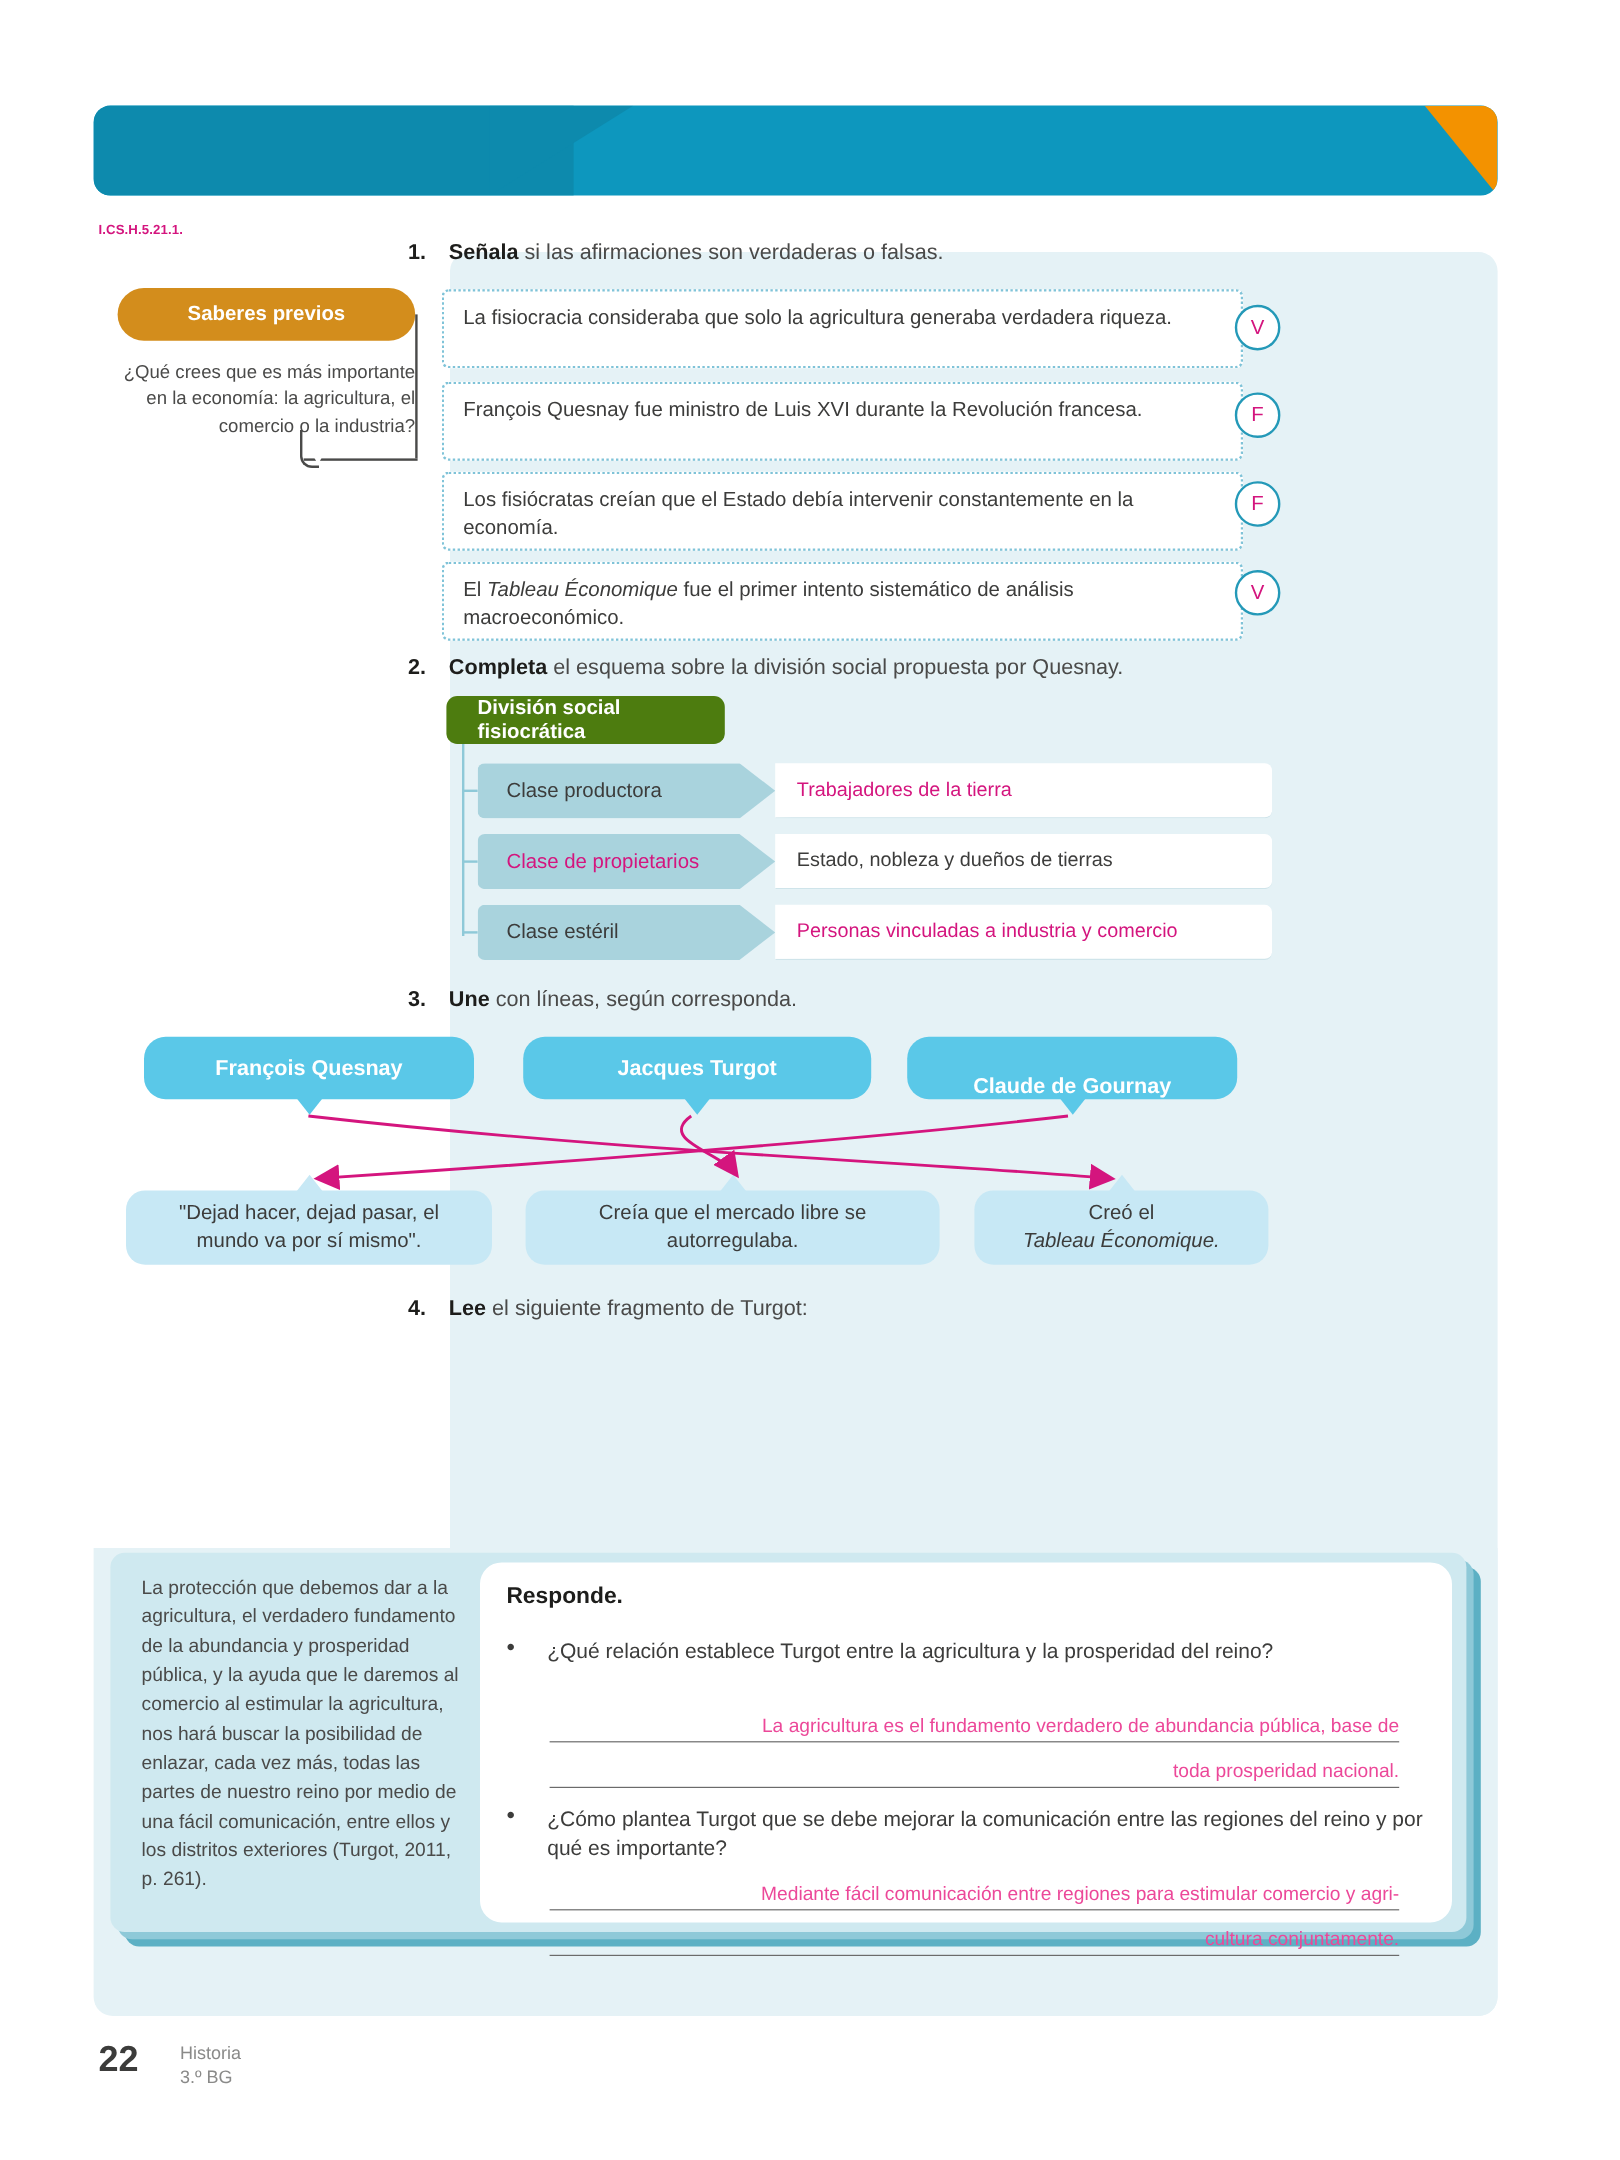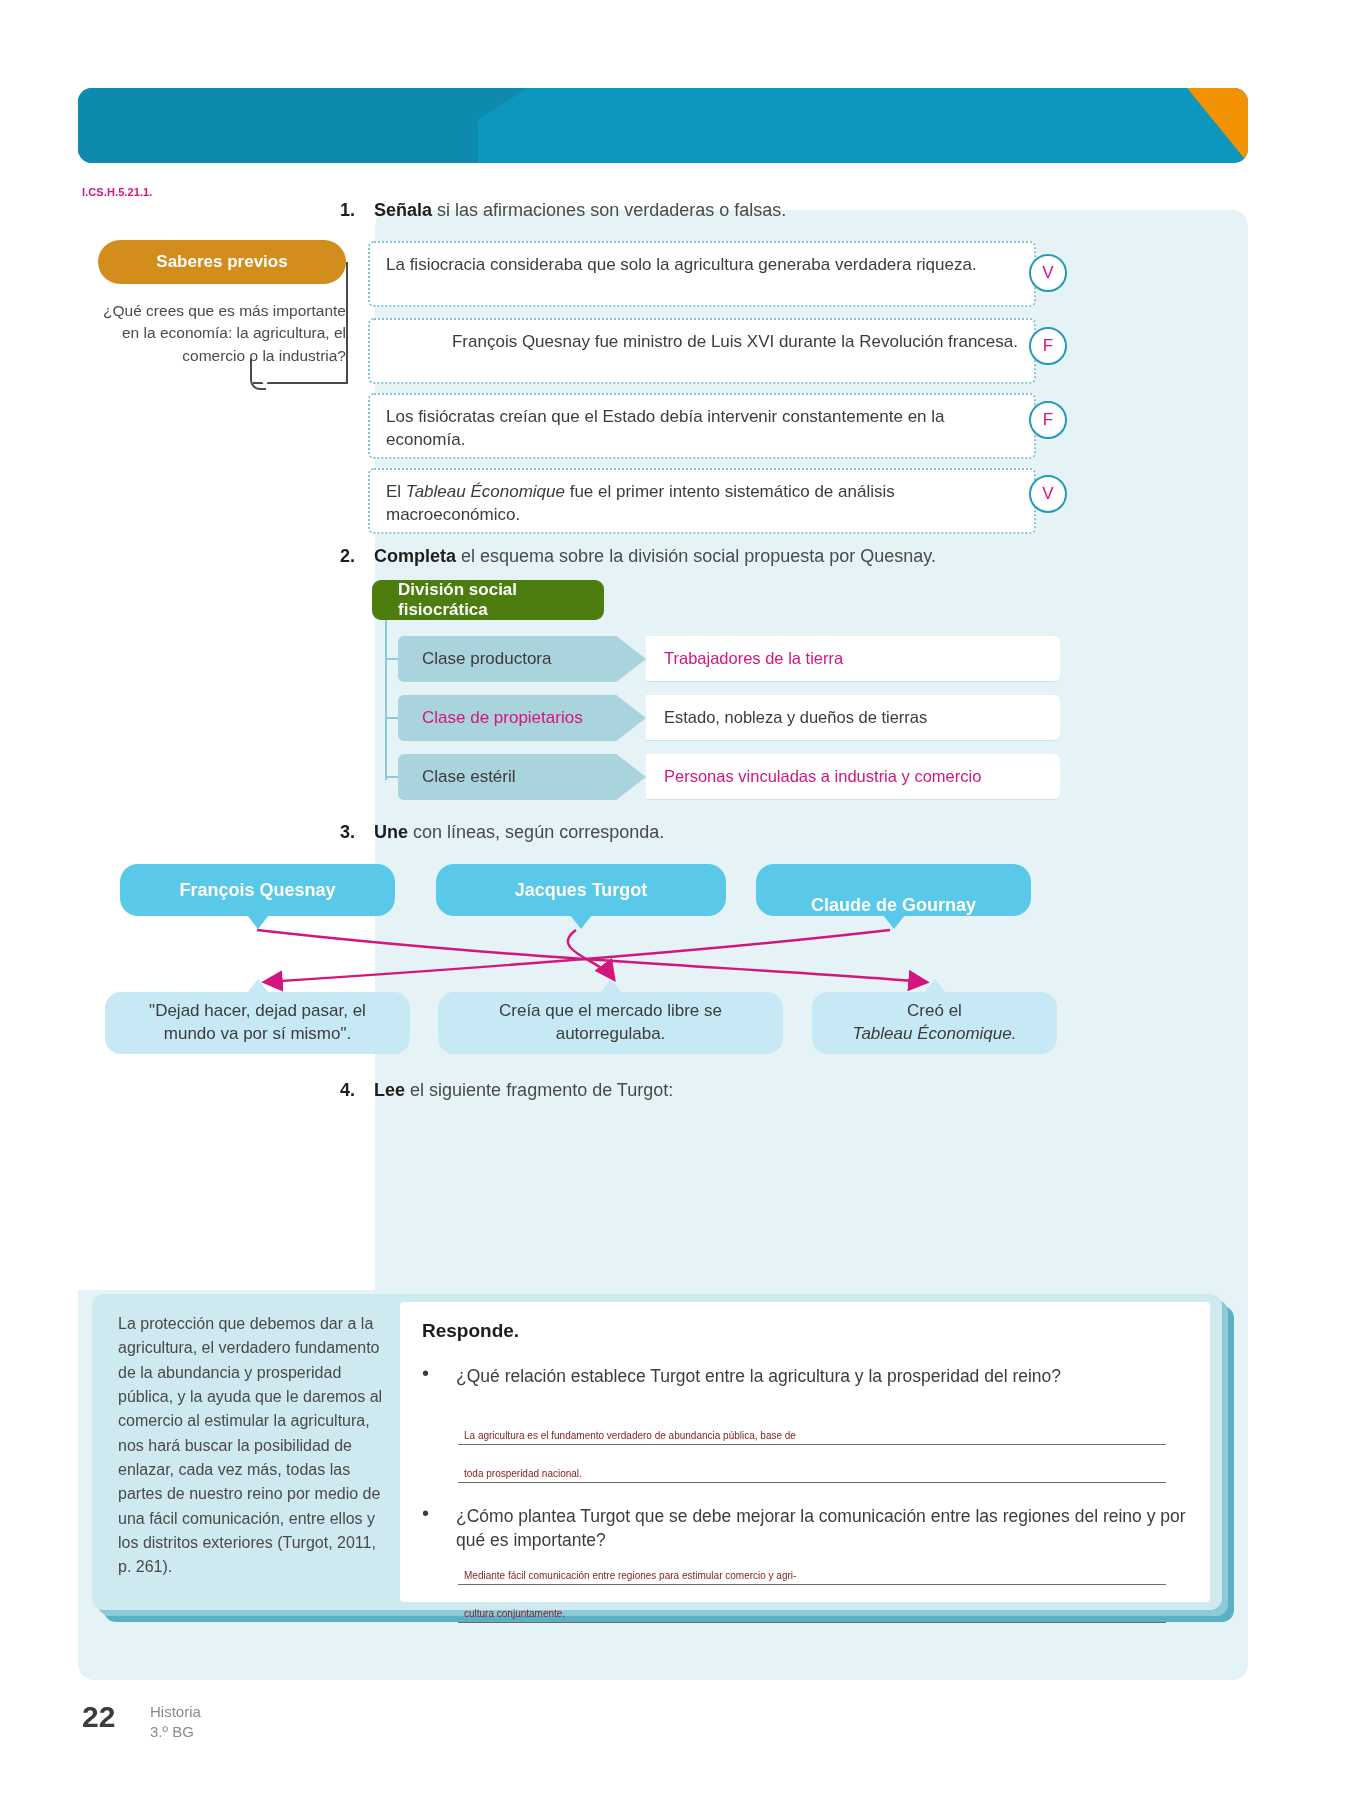--- a/index.html
+++ b/index.html
@@ -191,33 +191,34 @@
   .q4-box{
     position:absolute;left:110px;top:1288px;width:1138px;height:320px;
     background:#cfe9f0;border-radius:12px;
   }
   .fragment{
     position:absolute;left:136px;top:1308px;width:265px;
     font-size:16px;line-height:1.52;color:#4a4a49;
   }
   .respond-card{
     position:absolute;left:440px;top:1300px;width:790px;height:296px;
-    background:#ffffff;border-radius:4px;
+    background:#ffffff;border-radius:18px;
   }
   .respond-title{
     position:absolute;left:22px;top:18px;font-size:19px;font-weight:700;color:#1d1d1b;
   }
   .q4-item{position:absolute;font-size:17.5px;line-height:1.38;color:#3c3c3b;}
   .q4-bullet{position:absolute;font-size:20px;color:#3c3c3b;}
   .hw{
     position:absolute;
-    font-size:10px;color:#7f1d1d;
+    font-size:16px;color:#ec4899;
     border-bottom:1.5px solid #6b6b6b;
     padding-bottom:3px;padding-left:6px;
     box-sizing:border-box;
+    text-align:right;
   }
 
   
   .pg{
     position:absolute;left:82px;top:1700px;font-size:30px;font-weight:700;color:#3c3c3b;
   }
   .foot{
     position:absolute;left:150px;top:1702px;font-size:15px;color:#8a8a89;line-height:1.3;
   }
   .ital{font-style:italic;}
@@ -257,21 +258,21 @@
     <b style="margin-left:14px">Señala</b><span class="reg"> si las afirmaciones son verdaderas o falsas.</span>
   </div>
 
   <div class="stmt" style="top:241px;height:66px;">
     <span>La fisiocracia consideraba que solo la agricultura generaba verdadera riqueza.</span>
   </div>
   <div class="vf" style="left:1029px;top:254px;">
     <span>V</span>
   </div>
 
-  <div class="stmt" style="top:318px;height:66px;text-align:right;">
+  <div class="stmt" style="top:318px;height:66px;">
     <span>François Quesnay fue ministro de Luis XVI durante la Revolución francesa.</span>
   </div>
   <div class="vf" style="left:1029px;top:327px;">
     <span>F</span>
   </div>
 
   <div class="stmt" style="top:393px;height:66px;">
     <span>Los fisiócratas creían que el Estado debía intervenir constantemente en la economía.</span>
   </div>
   <div class="vf" style="left:1029px;top:401px;">

